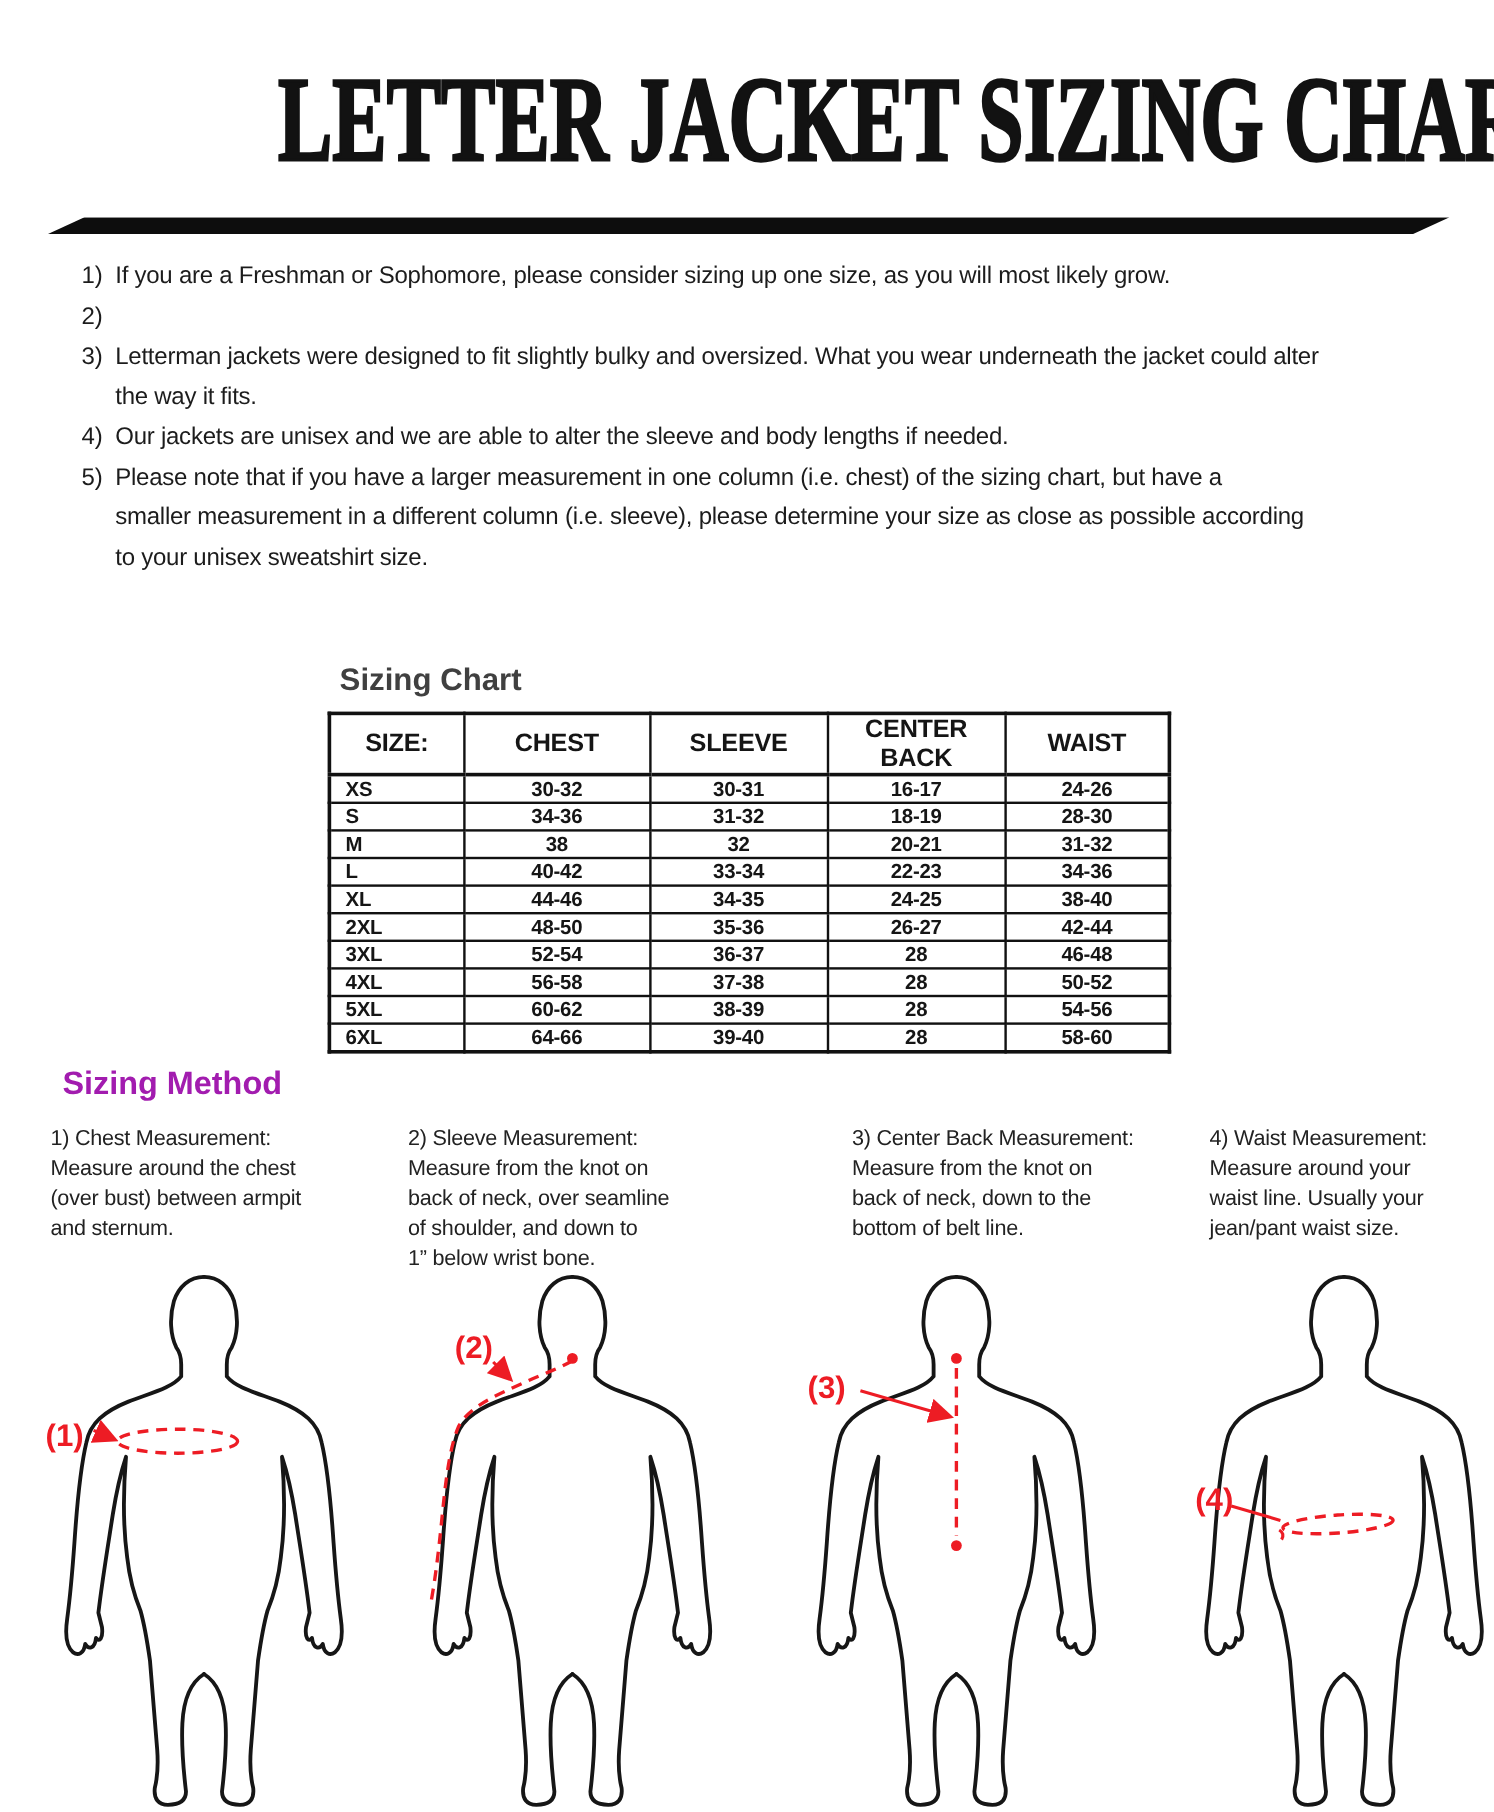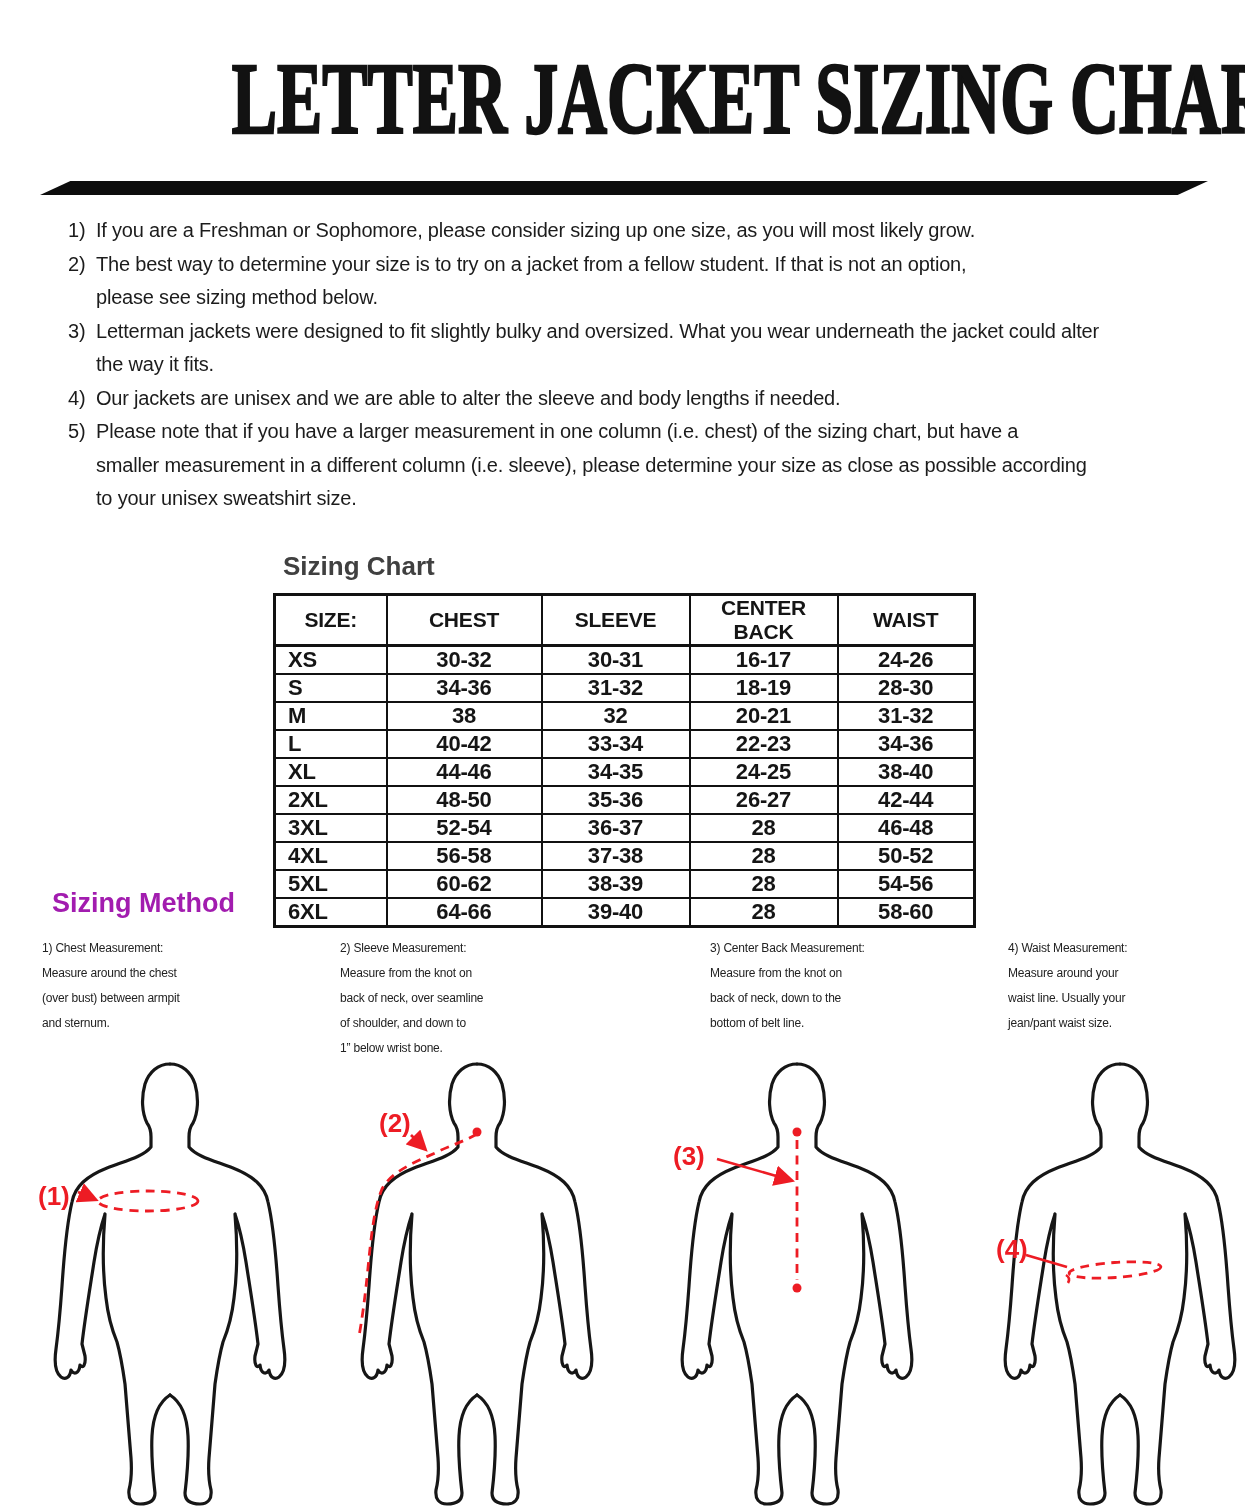--- a/index.html
+++ b/index.html
@@ -25,27 +25,27 @@
   .note-text{white-space:pre;}
 
   
   .chart-heading{position:absolute;left:283px;top:551px;font-size:26px;font-weight:700;color:#404040;}
   .size-table{position:absolute;left:273px;top:593px;width:700px;border-collapse:collapse;
               table-layout:fixed;}
   .size-table th,.size-table td{border:2px solid #111;color:#151515;
               font-weight:700;text-align:center;padding:0;letter-spacing:-0.2px;}
   .size-table{border:3px solid #111;}
   .size-table th{font-size:21px;height:33px;border-bottom:3px solid #111;}
-  .size-table td{font-size:22px;height:21px;}
+  .size-table td{font-size:17px;height:21px;}
   .size-table th.size-col,.size-table td.size-col{text-align:left;padding-left:12px;}
   .size-table th.size-col{text-align:center;padding-left:0;}
 
   
   .method-heading{position:absolute;left:52px;top:888px;font-size:27px;font-weight:700;color:#a21caf;}
-  .method-text{position:absolute;top:936px;width:320px;font-size:12px;line-height:25px;
+  .method-text{position:absolute;top:936px;width:320px;font-size:18px;line-height:25px;
                letter-spacing:-0.2px;color:#222;white-space:pre;}
   .method-1{left:42px;} .method-2{left:340px;} .method-3{left:674px;margin-left:36px;} .method-4{left:1008px;}
 
   
   .figure{position:absolute;top:1058px;width:300px;height:450px;overflow:visible;}
   .fig-1{left:20px;} .fig-2{left:327px;} .fig-3{left:647px;} .fig-4{left:970px;}
   .bodyline{fill:none;stroke:#161616;stroke-width:3.2;stroke-linejoin:round;stroke-linecap:round;}
   .rdash{fill:none;stroke-dasharray:9 6.5;stroke-width:2.8;}
   .rsolid{fill:none;stroke-width:2.6;}
   .rlabel{font-family:"Liberation Sans",sans-serif;font-weight:700;font-size:26px;}
@@ -61,22 +61,20 @@
 
   <div class="divider-bar"></div>
 
   <div class="notes">
     <div class="note">
       <span class="note-num">1)</span>
       <span class="note-text">If you are a Freshman or Sophomore, please consider sizing up one size, as you will most likely grow.</span>
     </div>
     <div class="note">
       <span class="note-num">2)</span>
-      <span class="note-text">The best way to determine your size is to try on a jacket from a fellow student. If that is not an option,
-please see sizing method below.</span>
     </div>
     <div class="note">
       <span class="note-num">3)</span>
       <span class="note-text">Letterman jackets were designed to fit slightly bulky and oversized. What you wear underneath the jacket could alter
 the way it fits.</span>
     </div>
     <div class="note">
       <span class="note-num">4)</span>
       <span class="note-text">Our jackets are unisex and we are able to alter the sleeve and body lengths if needed.</span>
     </div>

